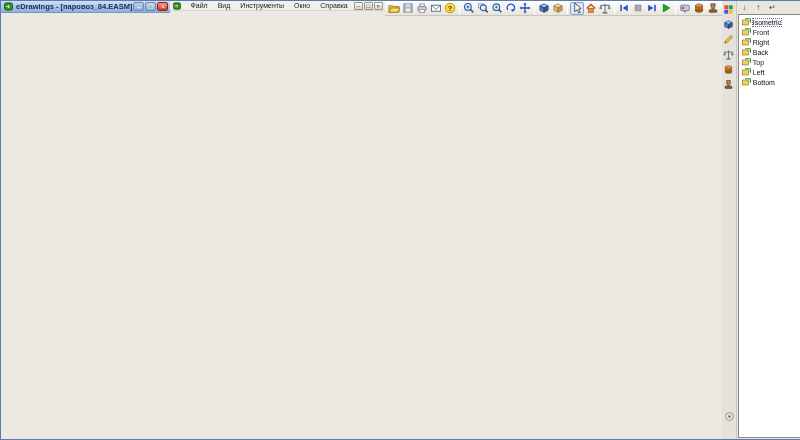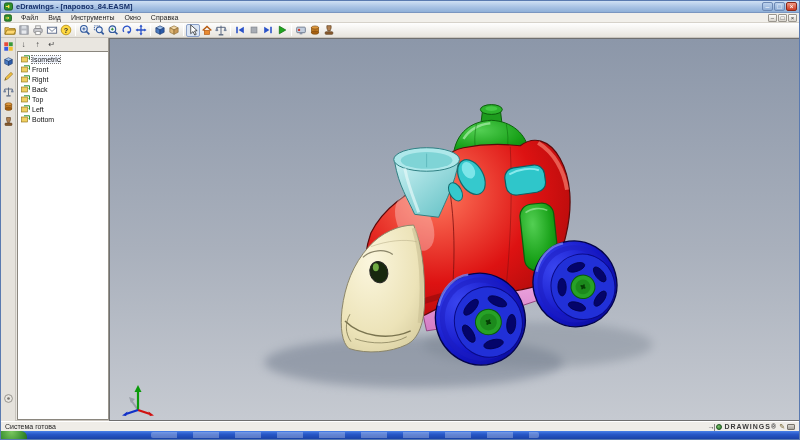--- a/index.html
+++ b/index.html
@@ -1,18 +1,18 @@
 <!DOCTYPE html>
 <html><head>
 <meta charset="utf-8">
 <style>
   * { margin:0; padding:0; box-sizing:border-box; }
   html,body { width:800px; height:440px; overflow:hidden;
     font-family:"Liberation Sans", sans-serif; }
-  .app { width:800px; height:440px; display:flex; flex-direction:column;
+  .app { width:800px; height:440px; display:flex; flex-direction:row;
     background:#ece9e2; border:1px solid #5a7ab0; }
 
   
   .titlebar { height:12px; flex:0 0 12px; display:flex; align-items:center;
     background:linear-gradient(#cfe0f4,#a8c2e4 55%,#8fb0d8);
     border-bottom:1px solid #7a96c0; padding:0 2px; }
   .titlebar .appicon { width:9px; height:9px; margin:0 3px 0 1px; }
   .titlebar .title { font-size:7.5px; font-weight:bold; color:#16306a;
     flex:1; white-space:nowrap; overflow:hidden; }
   .winbtn { width:11px; height:9px; font-size:7px; line-height:8px; text-align:center;

